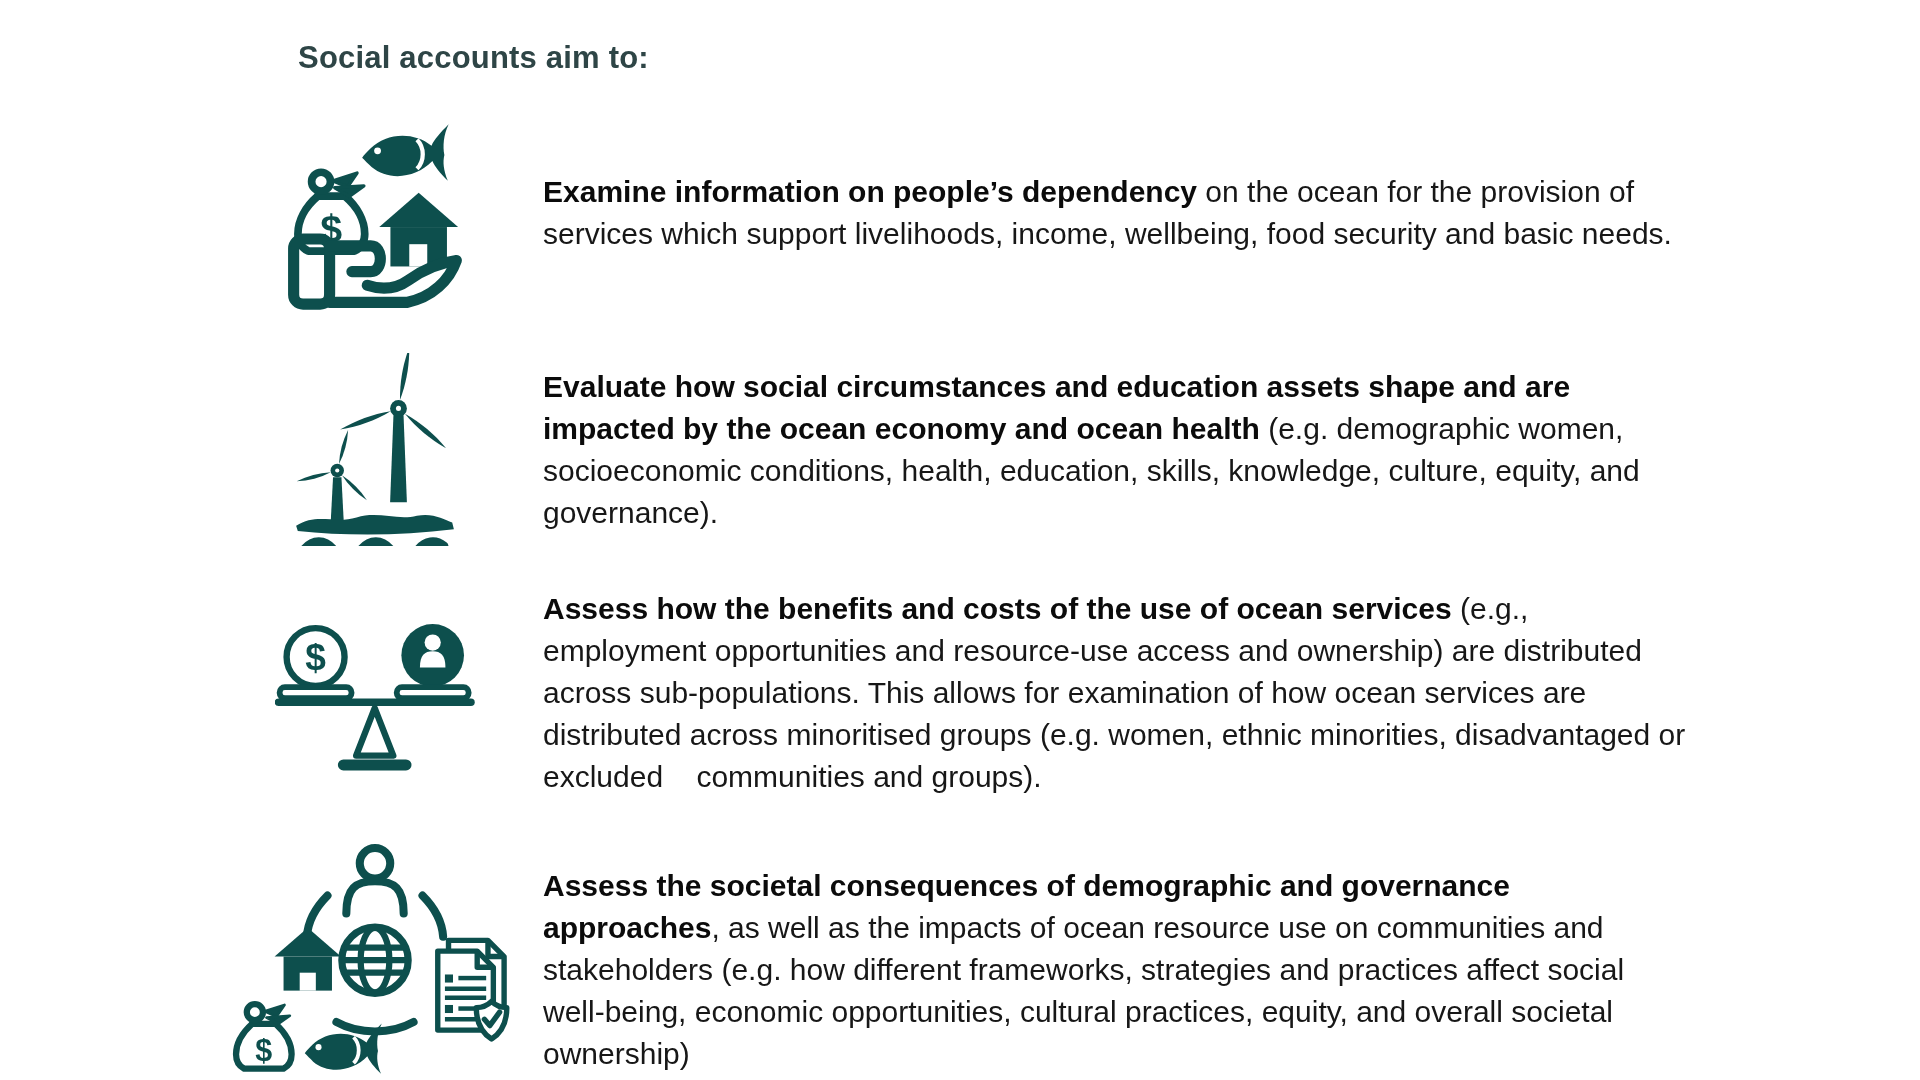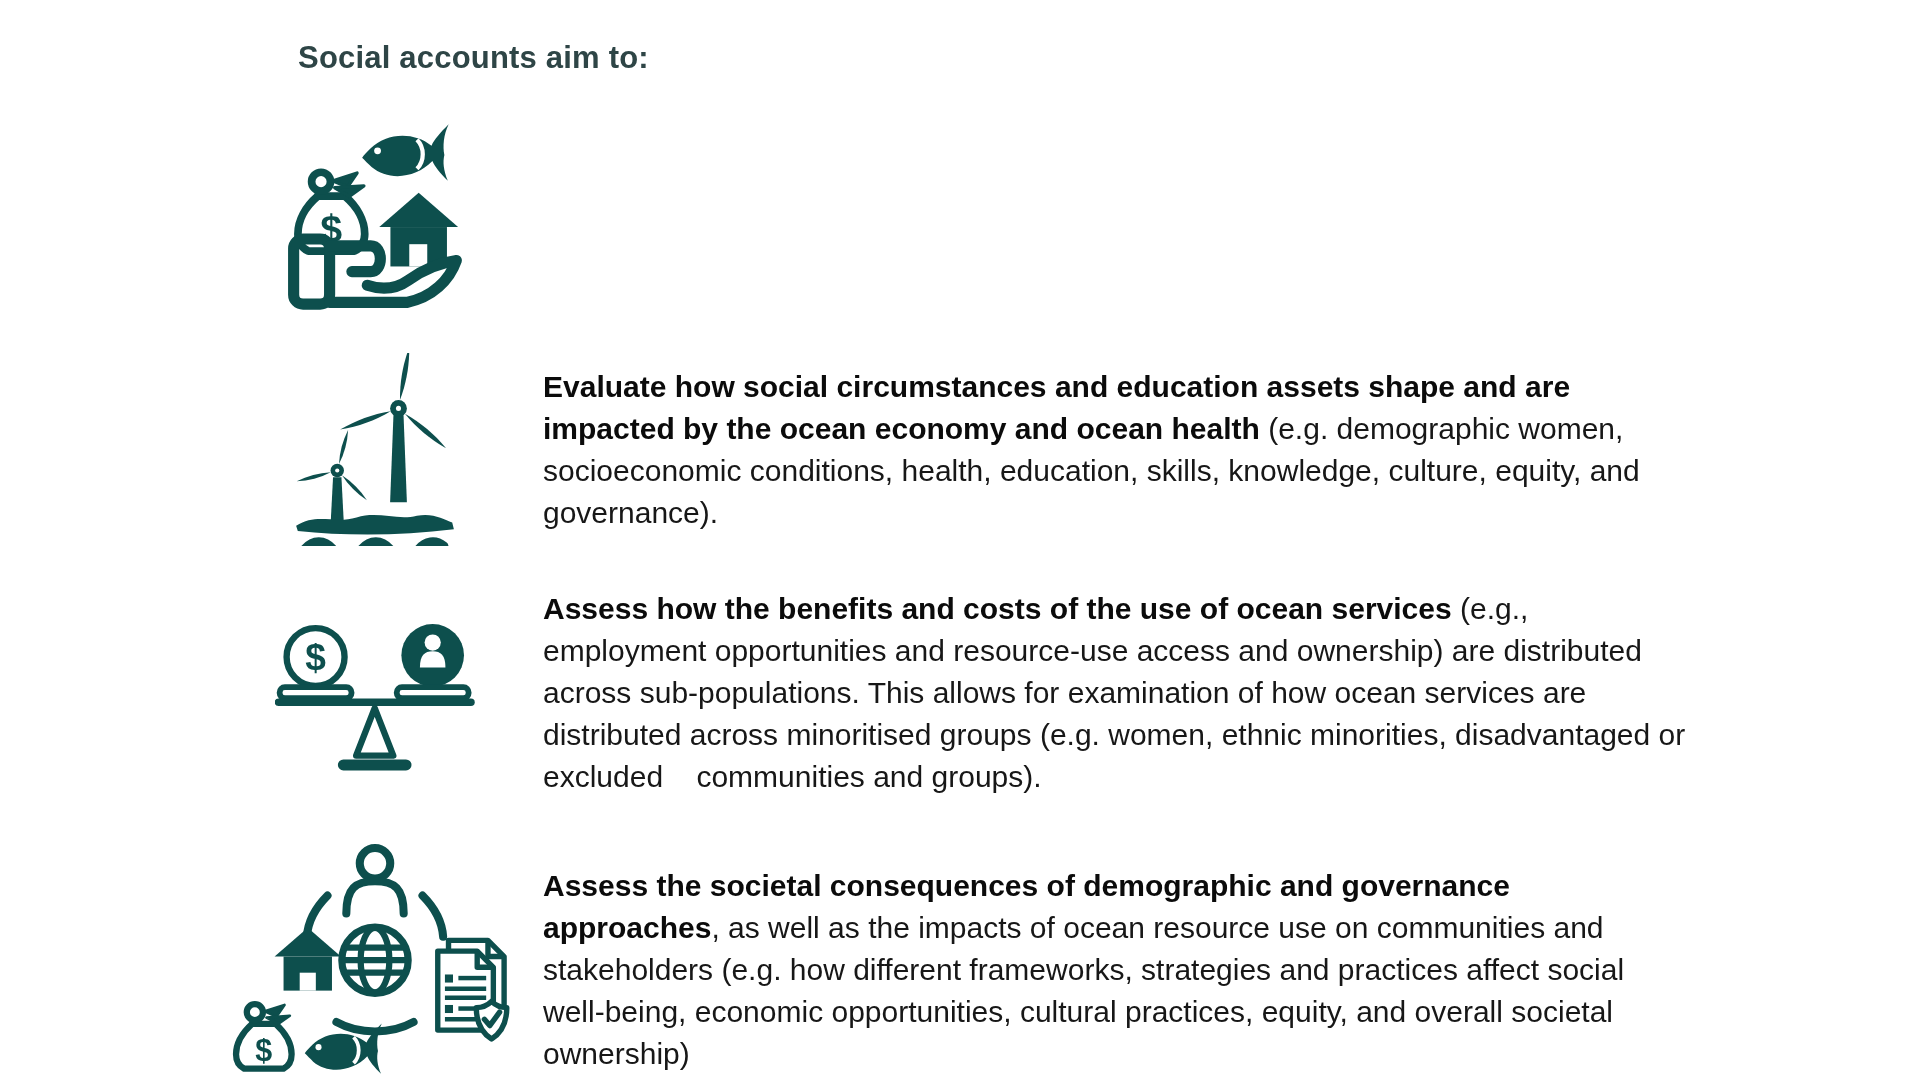--- a/index.html
+++ b/index.html
@@ -88,20 +88,21 @@
             <rect x="33" y="60" width="21" height="26" fill="#ffffff"></rect>
           </g>
 
           <g transform="translate(2,138)" stroke="currentColor" stroke-width="13" stroke-linecap="round" stroke-linejoin="round">
             <rect x="8" y="8" width="42" height="76" rx="11" fill="none"></rect>
             <path d="M50,16 H98 C113,16 113,46 98,46 H76" fill="none"></path>
             <path d="M50,82 L140,82 C170,76 190,56 198,33 C176,36 156,46 142,56 C128,66 112,68 94,62" fill="none"></path>
           </g>
         </svg>
       </div>
+      <p class="text-cell"><strong>Examine information on people’s dependency</strong><span> on the ocean for the provision of services which support livelihoods, income, wellbeing, food security and basic needs.</span></p>
     </section>
 
     <section class="row">
       <div class="icon-cell">
         <svg width="168" height="193" viewBox="0 0 200 230" fill="none">
 
           <g fill="currentColor">
             <path d="M122,74 L118,178 H138 L134,74 Z"></path>
             <g transform="rotate(10,128,66)">
               <path d="M128,56 C124,34 124,14 128,-8 C132,14 132,34 128,56 Z"></path>

